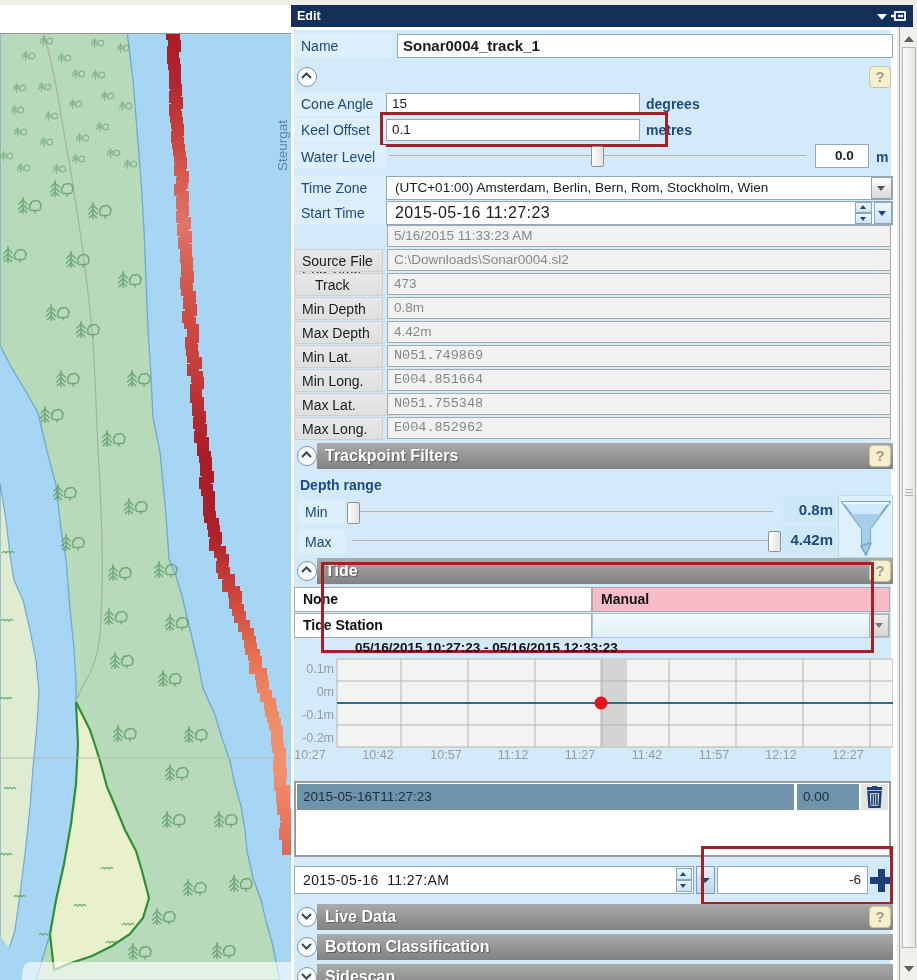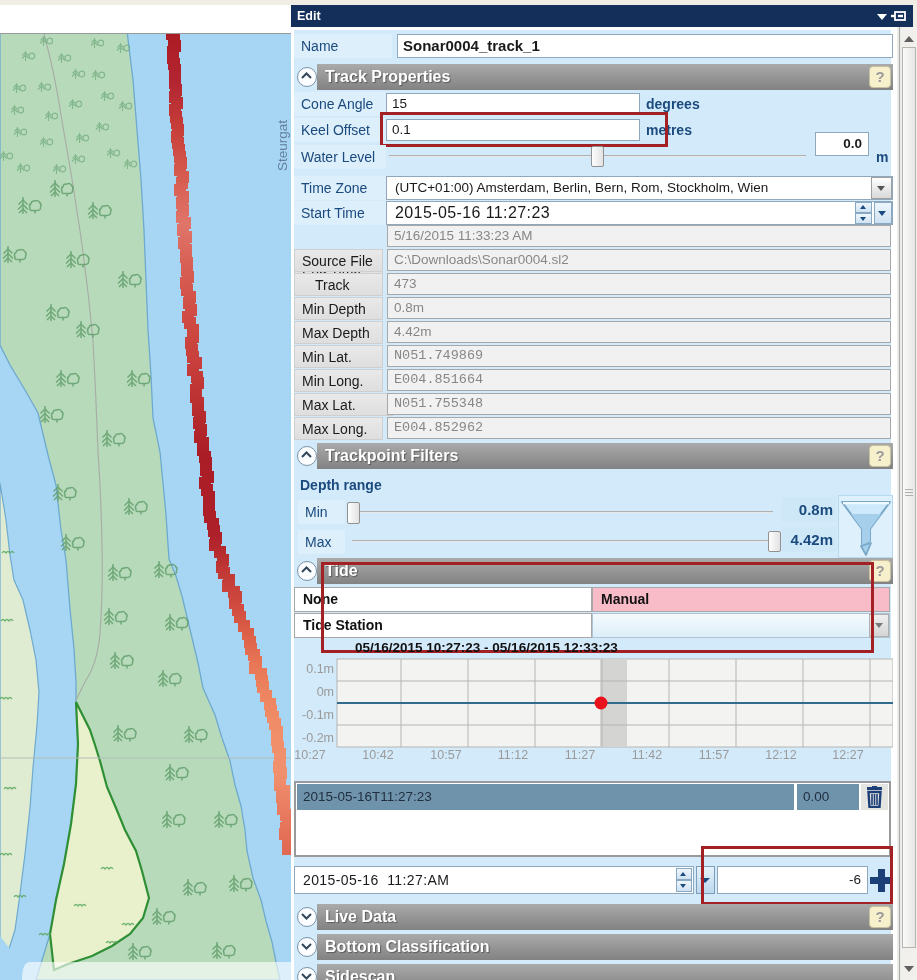--- a/index.html
+++ b/index.html
@@ -56,40 +56,39 @@
   <div class="abs" style="left:904px;top:36px;width:0;height:0;border-left:5px solid transparent;border-right:5px solid transparent;border-bottom:6px solid #606060;"></div>
   <div class="abs" style="left:902px;top:47px;width:14px;height:901px;background:linear-gradient(90deg,#fbfbfa,#e6e6e4);border:1px solid #b5b5b2;"></div>
   <div class="abs" style="left:905px;top:489px;width:8px;height:1px;background:#b0b0ae;"></div>
   <div class="abs" style="left:905px;top:492px;width:8px;height:1px;background:#b0b0ae;"></div>
   <div class="abs" style="left:905px;top:495px;width:8px;height:1px;background:#b0b0ae;"></div>
   <div class="abs" style="left:904px;top:966px;width:0;height:0;border-left:5px solid transparent;border-right:5px solid transparent;border-top:6px solid #606060;"></div>
 
   <div class="lbl" style="left:294px;top:34px;width:98px;">Name</div>
   <div class="inp" style="left:397px;top:34px;width:496px;height:24px;font-weight:bold;font-size:15px;line-height:22px;">Sonar0004_track_1</div>
 
-  <div class="hdr" style="top:64px;">Track Properties</div>
   <div class="circ" style="left:297px;top:67px;"></div>
   <svg class="abs" style="left:301px;top:72px;" width="11" height="8">
       <polyline points="1,6 5.5,1.5 10,6" fill="none" stroke="#33475a" stroke-width="2"></polyline>
     </svg>
   <div class="qm" style="left:869px;top:66px;">?</div>
 
   <div class="lbl" style="left:294px;top:92px;width:92px;">Cone Angle</div>
   <div class="inp" style="left:386px;top:93px;width:254px;height:22px;">15</div>
   <div class="unit" style="left:646px;top:92px;">degrees</div>
 
   <div class="lbl" style="left:294px;top:118px;width:92px;">Keel Offset</div>
   <div class="inp" style="left:386px;top:119px;width:254px;height:22px;">0.1</div>
   <div class="unit" style="left:646px;top:118px;">metres</div>
   <div class="redrect" style="left:380px;top:112px;width:288px;height:35px;"></div>
 
   <div class="lbl" style="left:294px;top:145px;width:92px;">Water Level</div>
   <div class="track" style="left:389px;top:155px;width:417px;"></div>
   <div class="thumb" style="left:591px;top:146px;height:21px;"></div>
-  <div class="inp" style="left:815px;top:132px;width:54px;height:24px;font-weight:bold;text-align:right;padding-right:6px;line-height:22px;">0.0</div>
+  <div class="inp" style="left:815px;top:144px;width:54px;height:24px;font-weight:bold;text-align:center;padding-right:0;line-height:22px;">0.0</div>
   <div class="unit" style="left:876px;top:145px;">m</div>
 
   <div class="lbl" style="left:294px;top:176px;width:92px;">Time Zone</div>
   <div class="inp" style="left:386px;top:176px;width:507px;height:24px;line-height:22px;padding-left:8px;">(UTC+01:00) Amsterdam, Berlin, Bern, Rom, Stockholm, Wien</div>
   <div class="abs" style="left:871px;top:177px;width:21px;height:22px;background:linear-gradient(#fefefe,#d8d8d8);border:1px solid #a0a0a0;"></div>
   <div class="abs" style="left:877px;top:186px;width:0;height:0;border-left:4.5px solid transparent;border-right:4.5px solid transparent;border-top:5px solid #555;"></div>
 
   <div class="lbl" style="left:294px;top:201px;width:92px;">Start Time</div>
   <div class="inp" style="left:386px;top:201px;width:507px;height:24px;line-height:22px;padding-left:8px;font-size:16px;letter-spacing:0.4px;">2015-05-16 11:27:23</div>
   <div class="abs" style="left:855px;top:202px;width:17px;height:11px;background:linear-gradient(#eef6fd,#cfe2f2);border:1px solid #88a8c4;"></div>

